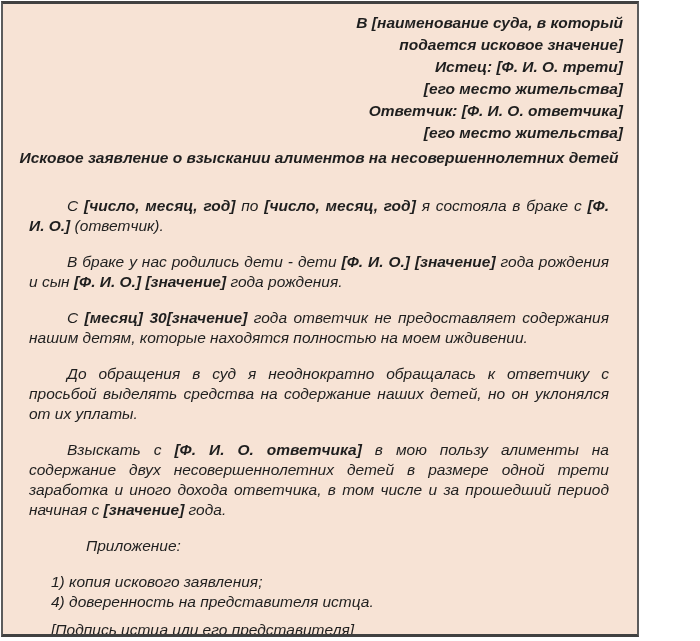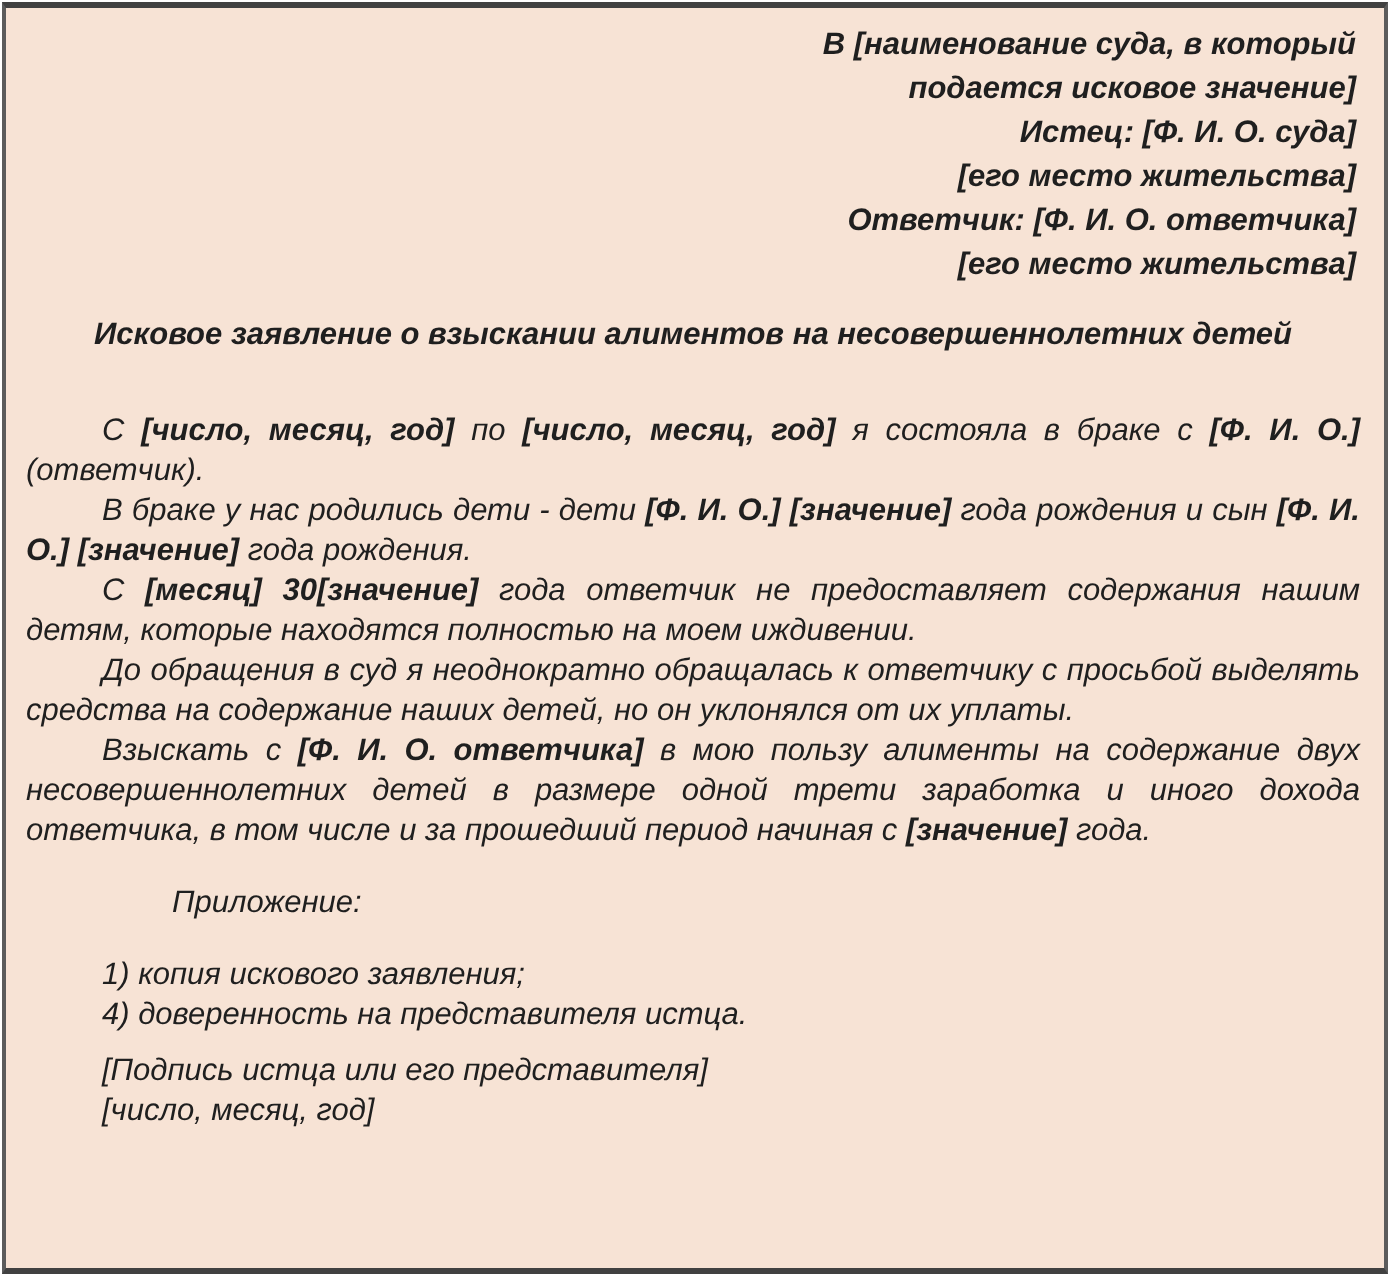--- a/index.html
+++ b/index.html
@@ -11,50 +11,50 @@
   * { box-sizing: border-box; }
   html, body {
     margin: 0; padding: 0;
     width: 700px; height: 641px;
     background: #ffffff;
     font-family: "Liberation Sans", sans-serif;
   }
   .doc {
     position: absolute;
     left: 1px; top: 1px;
-    width: 693px; height: 636px;
+    width: 638px; height: 636px;
     background: var(--paper);
     border: 2px solid var(--border_side);
     border-top: 3px solid var(--border_dark);
     border-bottom: 3px solid var(--border_dark);
     padding: 8px 12px 0 10px;
     color: var(--text);
     font-style: italic;
     font-size: 15.5px;
     overflow: hidden;
   }
   .court-header {
     text-align: right;
     font-weight: bold;
     line-height: 22px;
     padding-right: 2px;
   }
   .doc-title {
-    margin-top: 14px;
+    margin-top: 4px;
     text-align: center;
     font-weight: bold;
     line-height: 20px;
   }
   .doc-body {
     margin-top: 28px;
     line-height: 20px;
     text-align: justify;
   }
   .doc-body p {
-    margin: 0;
+    margin: 16px;
     text-indent: 38px;
   }
   .b { font-weight: bold; }
   .appendix {
     margin-top: 15px;
     margin-left: 38px;
     line-height: 20px;
   }
   .appendix-heading { text-indent: 19px; margin: 16px; }
   .appendix-item { margin: 0; }
@@ -66,21 +66,21 @@
   }
 </style>
 </head>
 <body>
 
 <div class="doc">
 
   <div class="court-header">
     <div>В [наименование суда, в который</div>
     <div>подается исковое значение]</div>
-    <div>Истец: [Ф. И. О. суда]</div>
+    <div>Истец: [Ф. И. О. трети]</div>
     <div>[его место жительства]</div>
     <div>Ответчик: [Ф. И. О. ответчика]</div>
     <div>[его место жительства]</div>
   </div>
 
   <div class="doc-title">Исковое заявление о взыскании алиментов на несовершеннолетних детей</div>
 
   <div class="doc-body">
     <p><span>С </span><span class="b">[число, месяц, год]</span><span> по </span><span class="b">[число, месяц, год]</span><span> я состояла в браке с </span><span class="b">[Ф. И. О.]</span><span> (ответчик).</span></p>
     <p><span>В браке у нас родились дети - дети </span><span class="b">[Ф. И. О.]</span><span> </span><span class="b">[значение]</span><span> года рождения и сын </span><span class="b">[Ф. И. О.]</span><span> </span><span class="b">[значение]</span><span> года рождения.</span></p>

